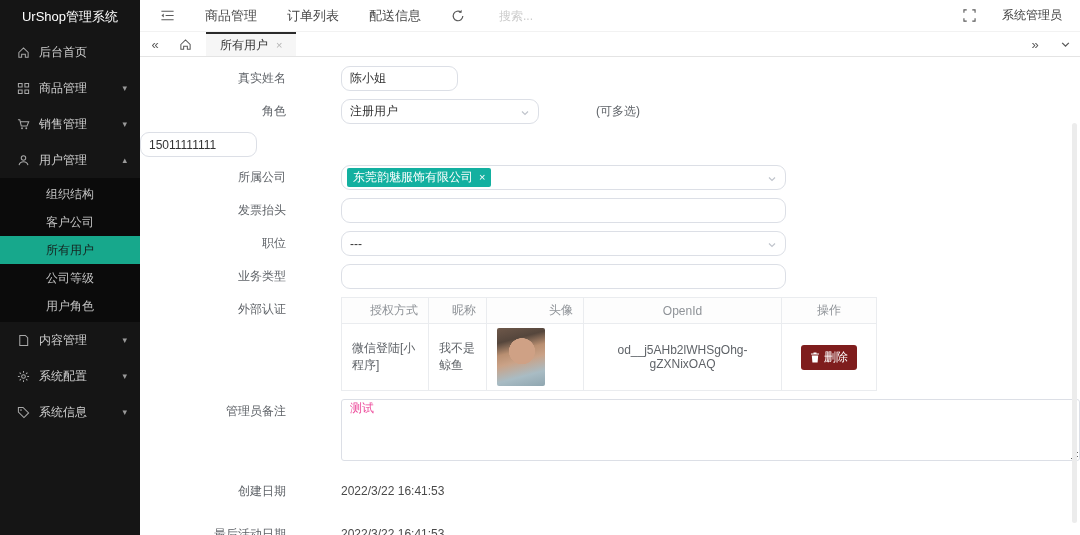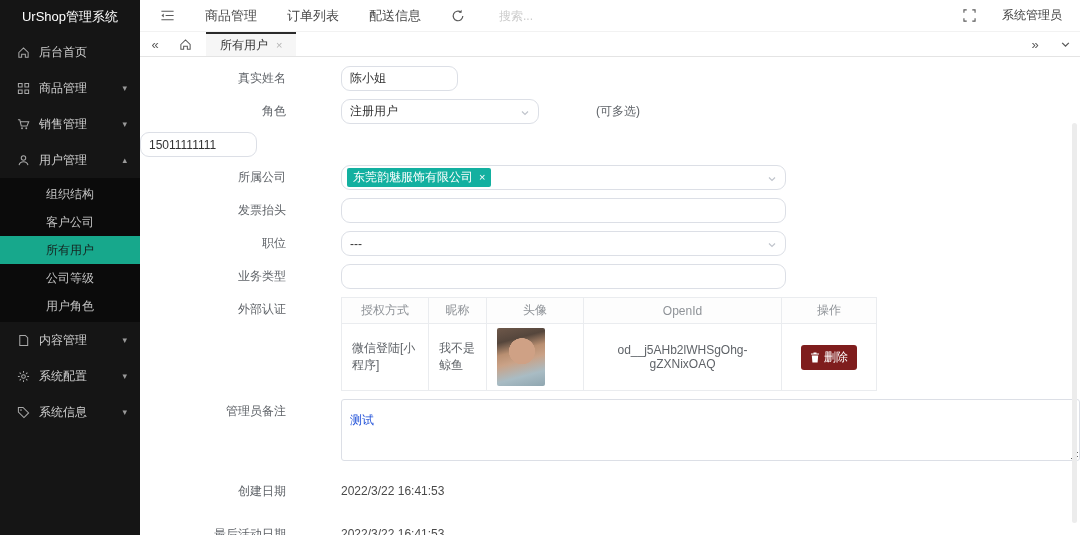--- a/index.html
+++ b/index.html
@@ -57,33 +57,33 @@
     cursor: pointer; }
   .selectbox .chev { position: absolute; right: 8px; top: 8px; }
   .hint { font-size: 12px; color: #5f6368; line-height: 25px; margin-left: 14px; }
   .tag { display: inline-flex; align-items: center; gap: 6px; height: 19px; padding: 0 6px;
     background: #13b0a0; color: #fff; font-size: 12px; border-radius: 2px; margin-left: -3px; }
   .tag-close { cursor: pointer; font-size: 11px; line-height: 1; }
 
   table.auth { border-collapse: collapse; font-size: 12px; }
   table.auth th, table.auth td { border: 1px solid #eaecef; }
   table.auth th { height: 26px; font-weight: normal; color: #8f9398; background: #fdfdfd;
-    padding: 0 10px; text-align: center; }
+    padding: 0 10px; text-align: right; }
   table.auth th.c, table.auth td.c { text-align: center; }
   table.auth td { height: 66px; color: #5f6368; padding: 0 10px; }
   .avatar { width: 48px; height: 58px; border-radius: 2px; margin: 4px 0;
     background:
       radial-gradient(circle at 52% 40%, #cfa185 0 30%, rgba(0,0,0,0) 31%),
       linear-gradient(165deg, #6e584a 0%, #55463c 22%, #b98f71 40%, #caa287 55%, #a9bcc4 78%, #8fa6b0 100%); }
   .del-btn { display: inline-flex; align-items: center; gap: 4px; background: #7f1d1d;
     color: #fff; font-size: 12px; border: none; border-radius: 3px; padding: 4px 9px;
     cursor: pointer; font-family: inherit; }
 
   .note-area { width: 750px; height: 62px; border: 1px solid #dcdfe6; border-radius: 3px;
-    font-size: 12px; color: #1d4ed8; padding: 12px 8px; resize: vertical; outline: none;
+    font-size: 12px; color: #ec4899; padding: 0 8px; resize: vertical; outline: none;
     font-family: inherit; }
   .text-row { margin-bottom: 0; margin-top: 18px; }
   .plain-value { font-size: 12px; color: #4a4a4a; line-height: 25px; }
 
   .vscroll { position: absolute; right: 3px; top: 66px; width: 5px; height: 400px;
     background: #ececec; border-radius: 3px; }
   svg { display: block; }
 </style>
 </head>
 <body>

